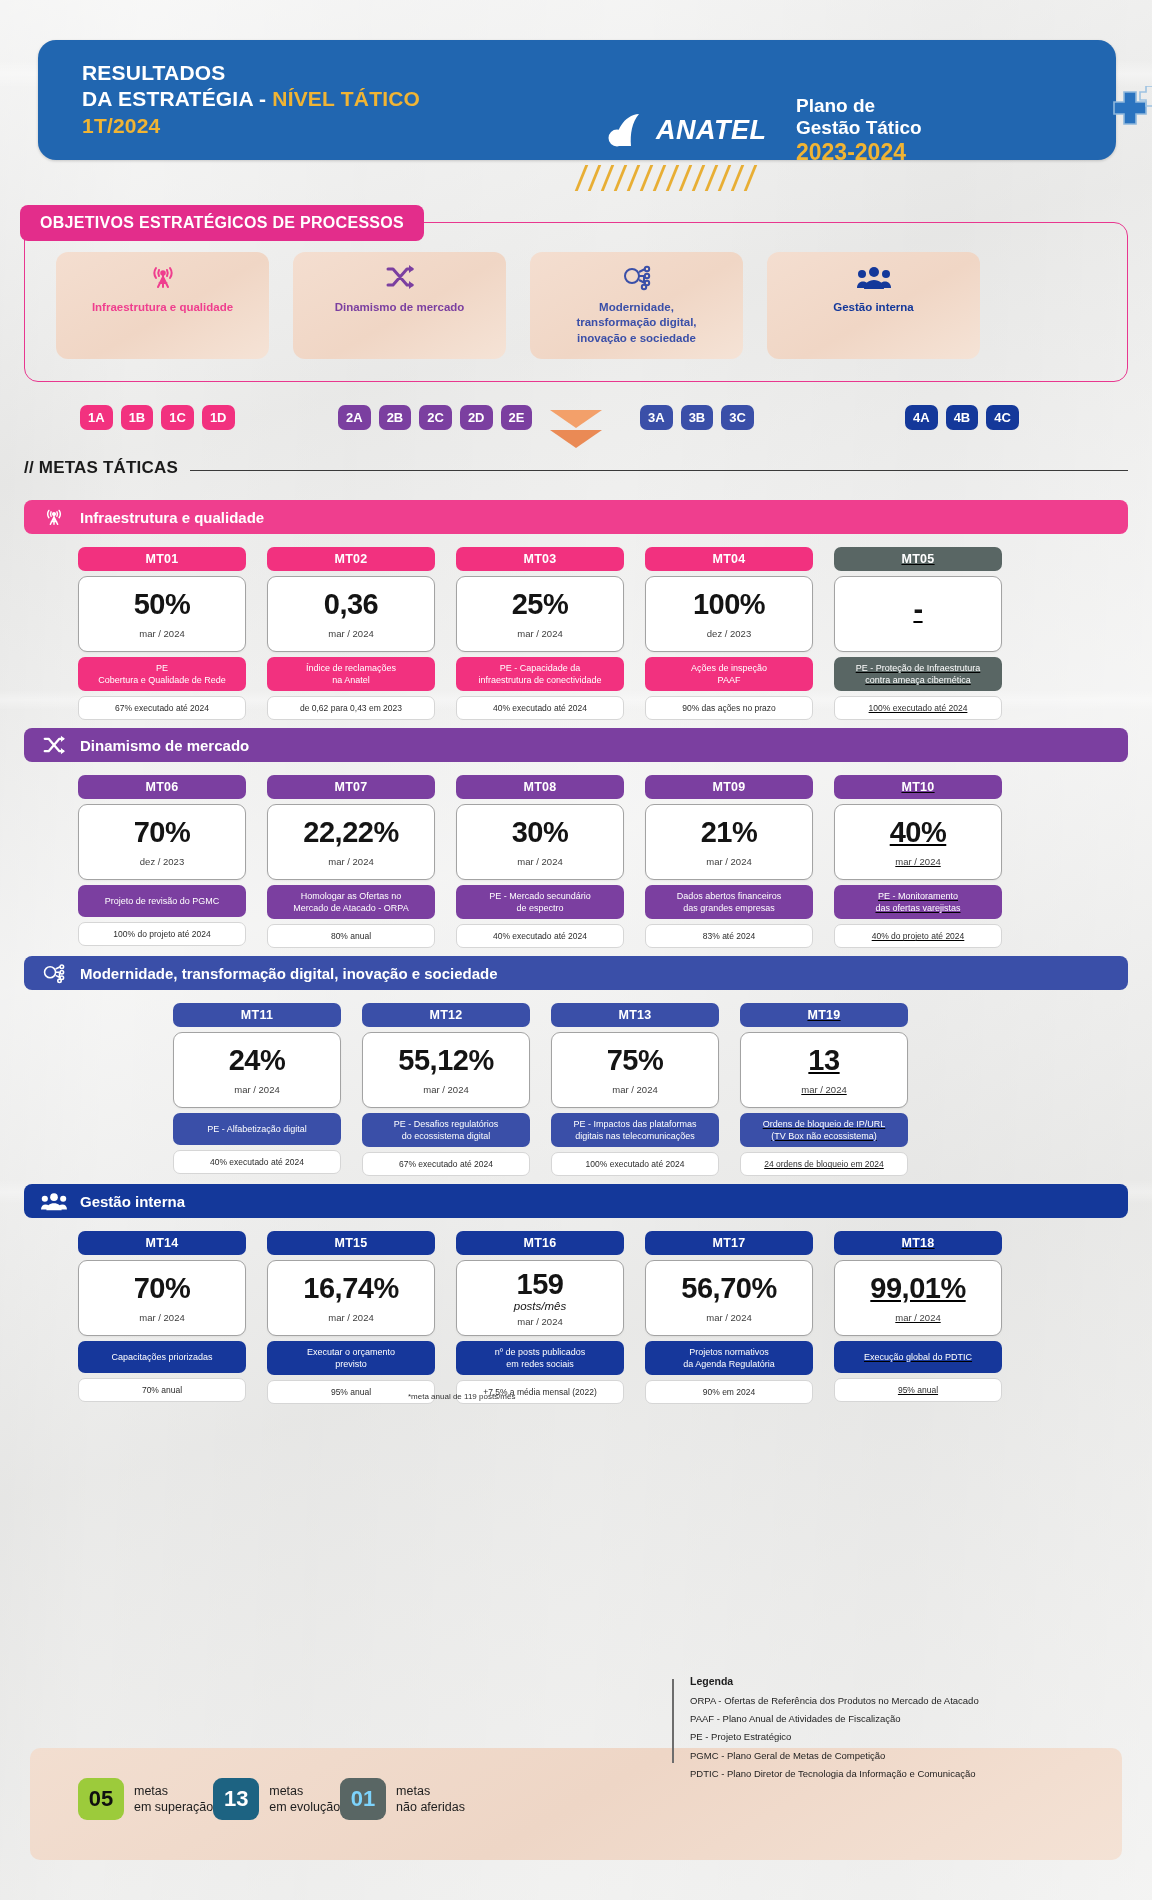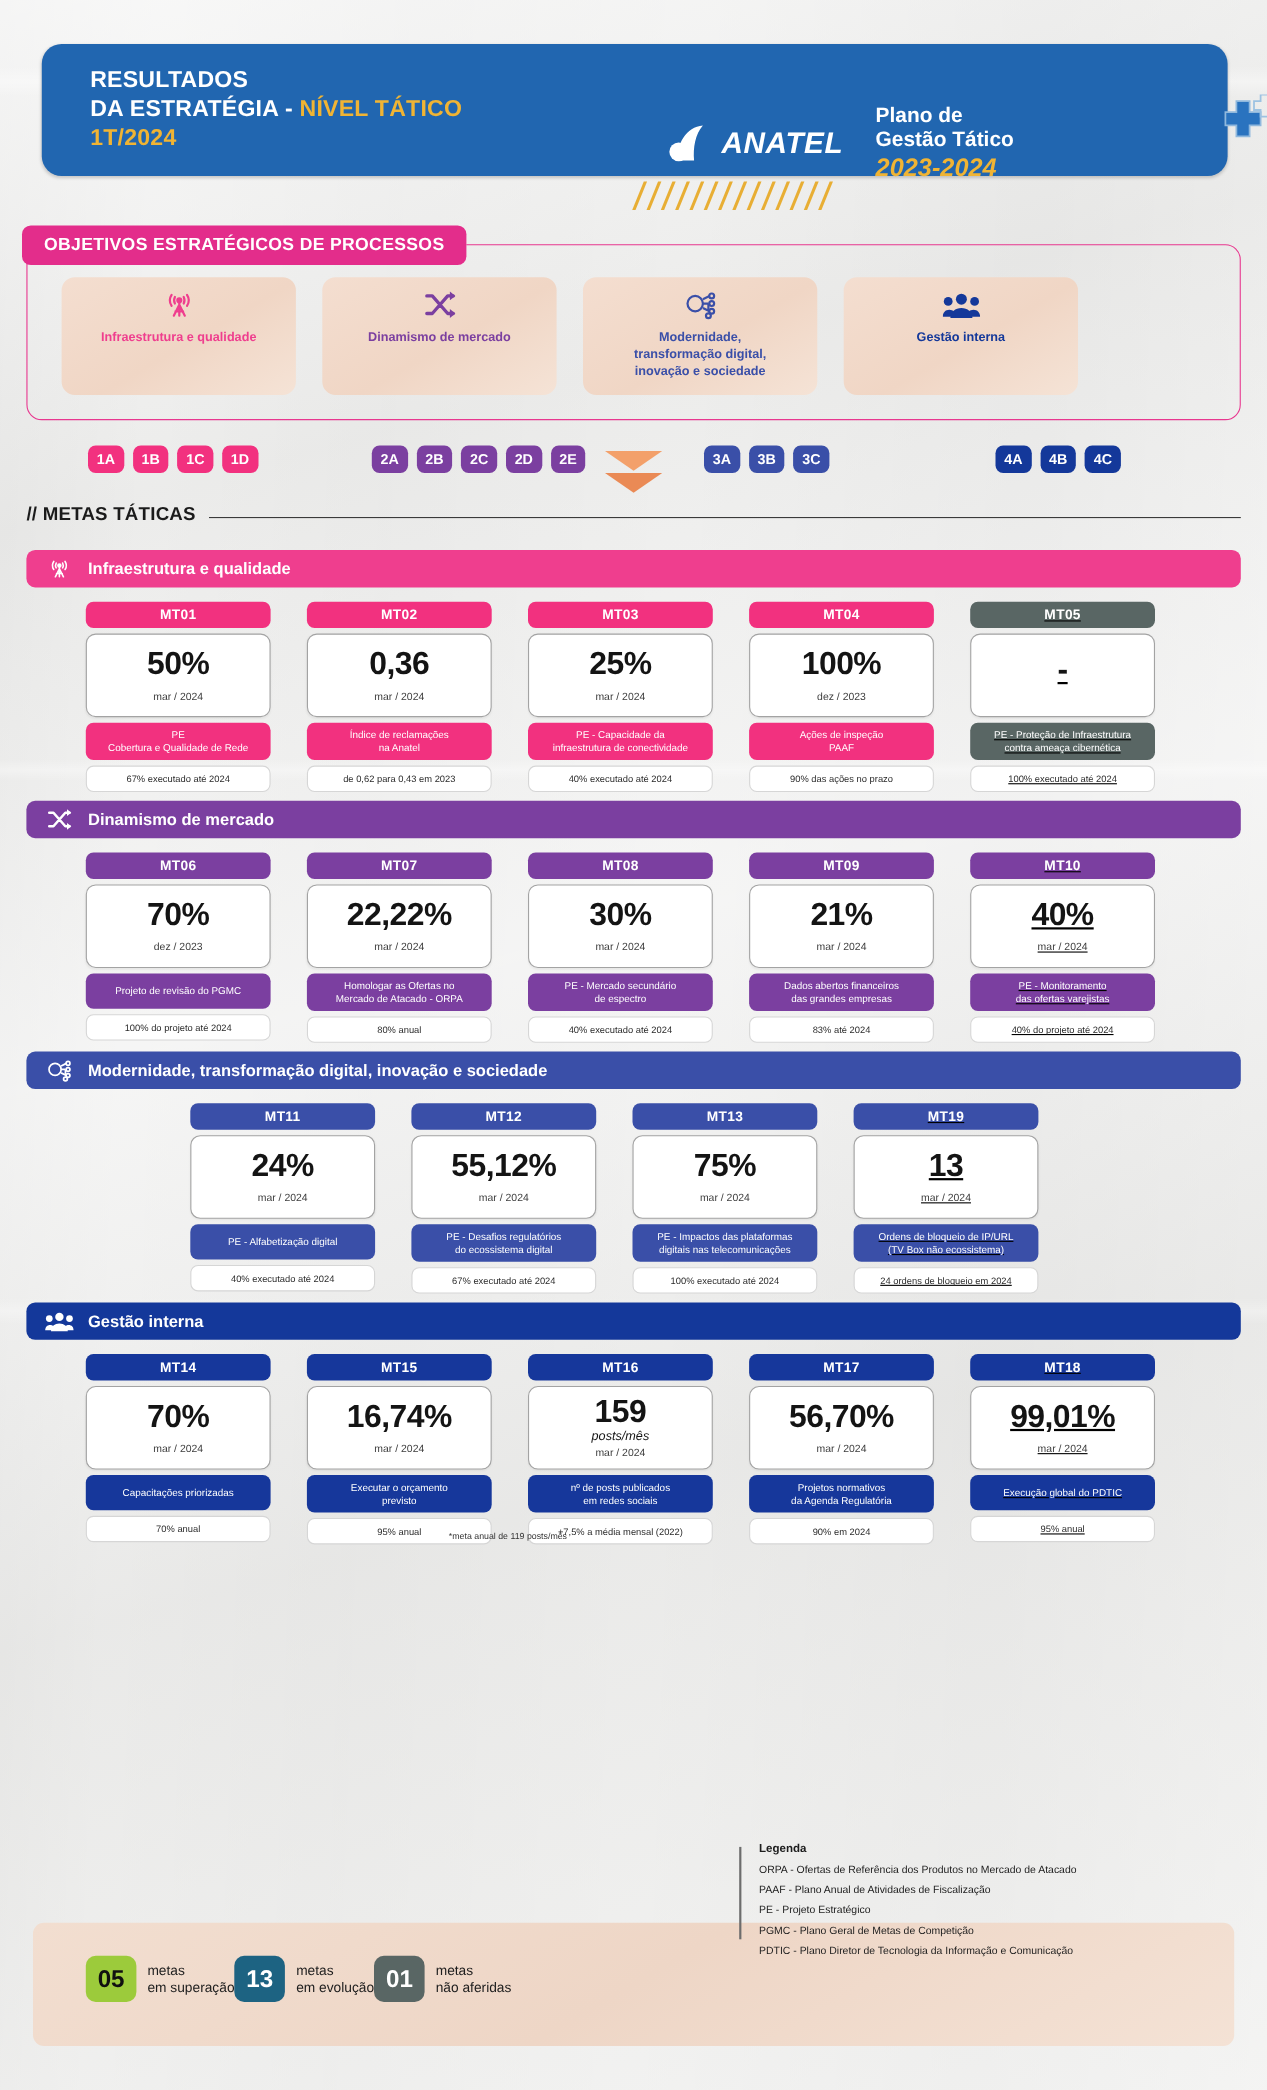--- a/index.html
+++ b/index.html
@@ -50,21 +50,21 @@
   .anatel-mark { width: 44px; height: 36px; }
   .anatel-word {
     font-size: 27px; font-weight: bold; font-style: italic;
     color: #fff; letter-spacing: 0.5px;
   }
   .plan-box {
     position: absolute; left: 758px; top: 55px;
     color: #fff;
   }
   .plan-l1, .plan-l2 { font-size: 19px; font-weight: bold; line-height: 1.17; }
-  .plan-l3 { font-size: 23px; font-weight: bold; color: #f0b434; line-height: 1.18; font-style: italic; }
+  .plan-l3 { font-size: 23px; font-weight: bold; color: #f0b434; line-height: 1.18; }
   .plus-deco { position: absolute; left: 1062px; top: 46px; }
 
   
   .slashes { position: absolute; left: 580px; top: 165px; display: flex; gap: 10px; }
   .slashes i { display: block; width: 3px; height: 26px; background: #e8ae34; transform: skewX(-22deg); }
 
   
   .obj-panel {
     position: absolute;
     left: 24px; top: 222px;
@@ -120,21 +120,21 @@
     position: absolute; left: 24px;
     width: 1104px; height: 34px;
     border-radius: 8px;
     display: flex; align-items: center; gap: 12px;
     padding-left: 16px;
     color: #fff; font-size: 15px; font-weight: bold;
   }
   .sec-banner .sec-icon { display: flex; align-items: center; justify-content: center; width: 28px; }
 
   
-  .mt-row { position: absolute; display: flex; gap: 12px; }
+  .mt-row { position: absolute; display: flex; gap: 0; }
   .mt-card { width: 168px; margin-right: 21px; }
   .mt-card:last-child { margin-right: 15px; text-decoration: underline; }
   .mt-head {
     border-radius: 7px; color: #fff;
     font-size: 12.5px; font-weight: bold; text-align: center;
     padding: 5px 0; letter-spacing: 0.3px;
   }
   .mt-body {
     margin-top: 5px;
     background: #fff; border: 1px solid #a3a3a3; border-radius: 9px;
@@ -599,21 +599,21 @@
     </div>
   </div>
   <div class="tally">
     <div class="tally-num" style="background:#1d6382;color:#ffffff">13</div>
     <div class="tally-txt">
       <div>metas</div>
       <div>em evolução</div>
     </div>
   </div>
   <div class="tally">
-    <div class="tally-num" style="background:#596664;color:#ffffff">01</div>
+    <div class="tally-num" style="background:#596664;color:#7dd3fc">01</div>
     <div class="tally-txt">
       <div>metas</div>
       <div>não aferidas</div>
     </div>
   </div>
 </div>
 
 <div class="legend-box">
   <div class="legend-bar"></div>
   <div class="legend-title">Legenda</div>

